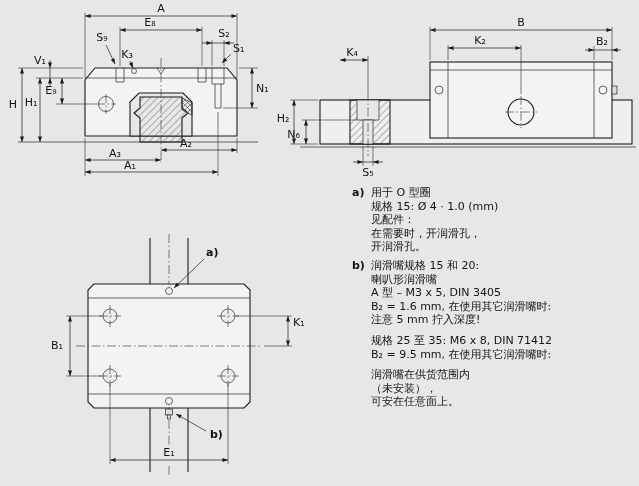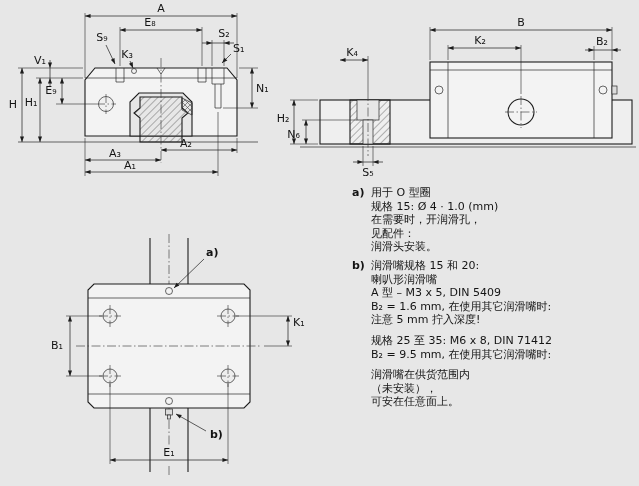--- a/index.html
+++ b/index.html
@@ -231,32 +231,32 @@
     <text class="callout" x="210" y="438">b)</text>
   </g>
 </svg>
 
 <div class="notes">
   <div class="note">
     <span class="note-label">a)</span>
     <div class="note-body">
       <div class="note-line">用于 O 型圈</div>
       <div class="note-line">规格 15: Ø 4 · 1.0 (mm)</div>
+      <div class="note-line">见配件：</div>
       <div class="note-line">在需要时，开润滑孔，</div>
-      <div class="note-line">见配件：</div>
-      <div class="note-line">润滑头安装。</div>
+      <div class="note-line">开润滑孔。</div>
     </div>
   </div>
   <div class="note">
     <span class="note-label">b)</span>
     <div class="note-body">
       <div class="para">
         <div class="note-line">润滑嘴规格 15 和 20:</div>
         <div class="note-line">喇叭形润滑嘴</div>
-        <div class="note-line">A 型 – M3 x 5, DIN 5409</div>
+        <div class="note-line">A 型 – M3 x 5, DIN 3405</div>
         <div class="note-line">B₂ = 1.6 mm, 在使用其它润滑嘴时:</div>
         <div class="note-line">注意 5 mm 拧入深度!</div>
       </div>
       <div class="para">
         <div class="note-line">规格 25 至 35: M6 x 8, DIN 71412</div>
         <div class="note-line">B₂ = 9.5 mm, 在使用其它润滑嘴时:</div>
       </div>
       <div class="para">
         <div class="note-line">润滑嘴在供货范围内</div>
         <div class="note-line">（未安装），</div>

